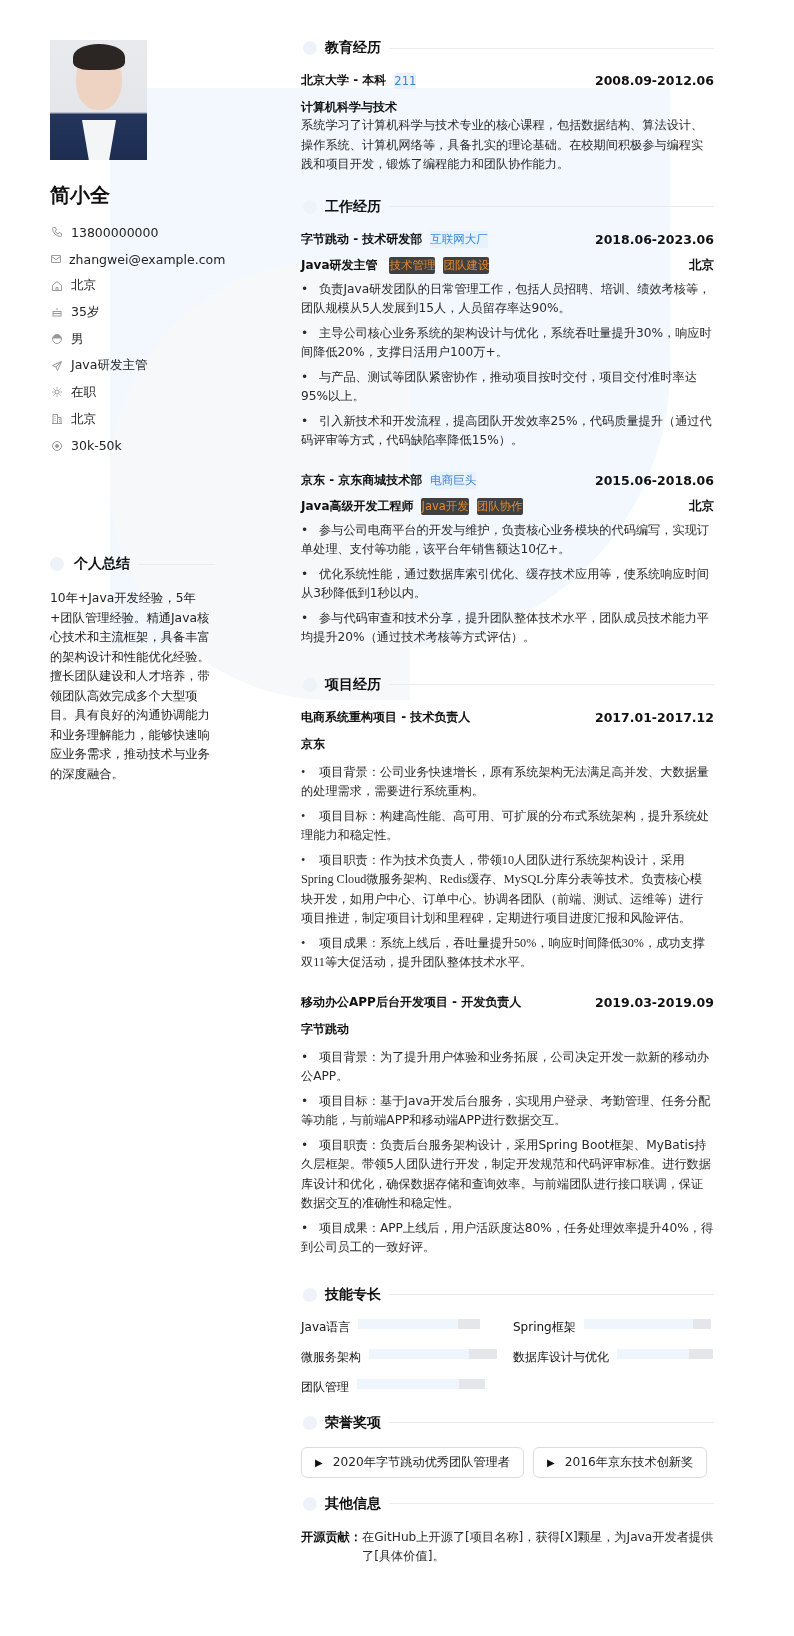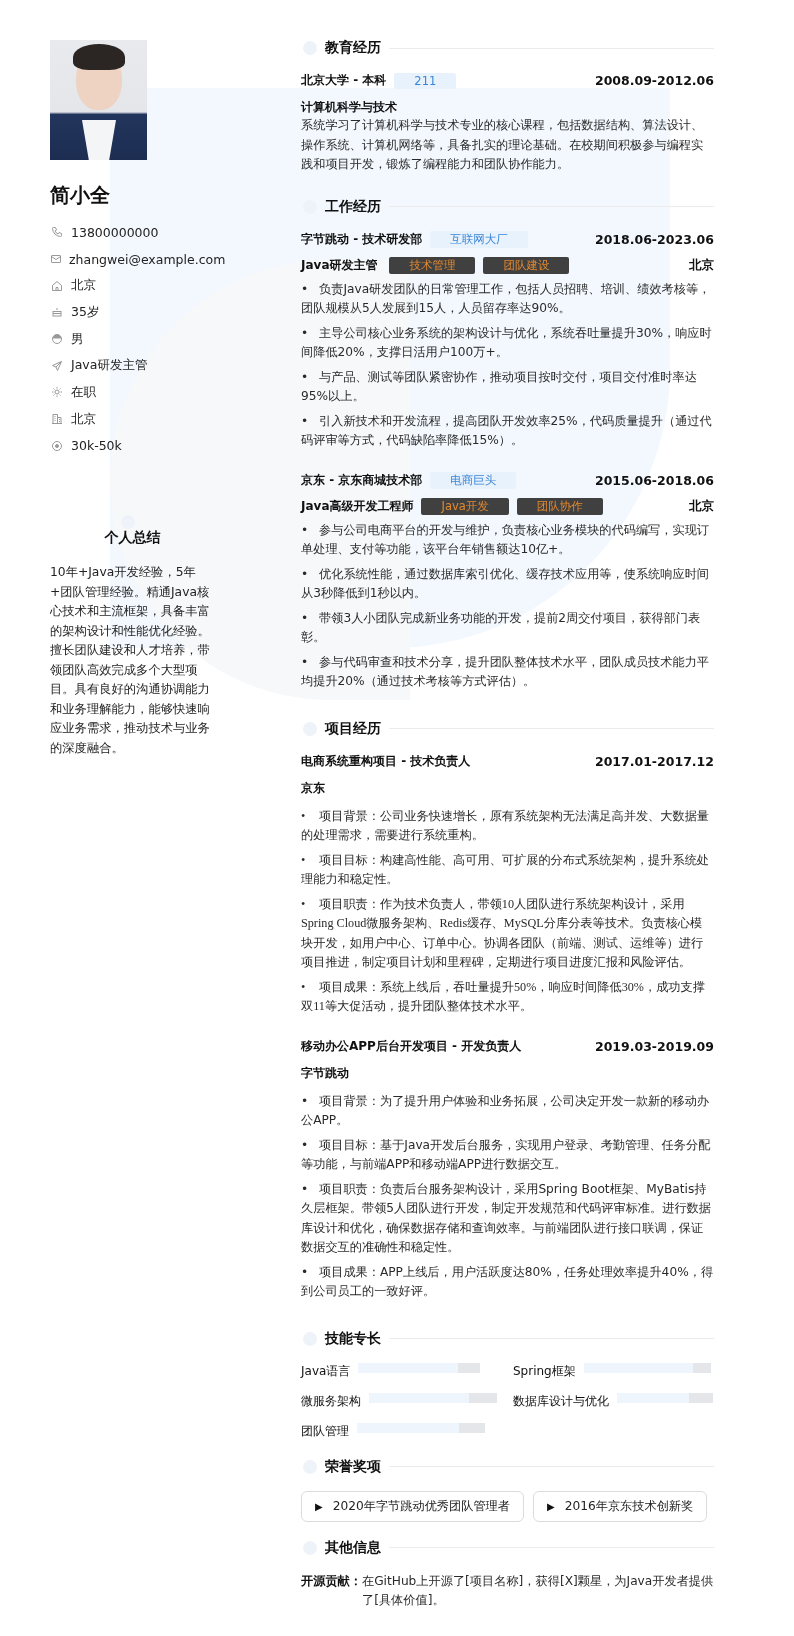--- a/index.html
+++ b/index.html
@@ -43,34 +43,34 @@
     background: #2b2523; border-radius: 50% 50% 30% 30%;
   }
   .photo .collar {
     position: absolute; left: 32px; top: 80px; width: 34px; height: 40px;
     background: #f4f5f7; clip-path: polygon(0 0, 100% 0, 80% 100%, 20% 100%);
   }
   .name { font-size: 20px; font-weight: bold; margin-top: 22px; margin-bottom: 10px; color: #111; }
   .info-list { list-style: none; }
   .info-item { display: flex; align-items: center; height: 26.7px; font-size: 12.5px; color: #222; }
   .info-item .ic { width: 14px; height: 14px; margin-right: 7px; color: #9a9a9a; display: inline-flex; align-items: center; justify-content: center; }
-  .summary-title { display: flex; align-items: center; margin-top: 56px; margin-bottom: 16px; flex-direction: column; }
+  .summary-title { display: flex; align-items: center; margin-top: 96px; margin-bottom: 16px; }
   .sec-dot { width: 14px; height: 14px; border-radius: 50%; background: #eef3f9; margin-right: 10px; }
   .sec-label { font-size: 14px; font-weight: bold; color: #111; white-space: nowrap; }
   .sec-line { flex: 1; height: 1px; background: #ececec; margin-left: 8px; }
   .summary-text { font-size: 12.3px; line-height: 19.5px; width: 162px; color: #222; }
 
   .main { width: 413px; margin-left: 86px; padding-top: 38px; }
   .section { margin-bottom: 0; }
   .sec-head { display: flex; align-items: center; height: 20px; margin-bottom: 14px; }
   .sec-head .sec-dot { margin-right: 8px; margin-left: 2px; }
   .row { display: flex; justify-content: space-between; align-items: center; }
   .entry-title { font-size: 12px; font-weight: bold; color: #111; display: flex; align-items: center; }
   .entry-date { font-size: 12.5px; font-weight: bold; color: #111; }
-  .tag { font-size: 11.5px; padding: 1px 20px; margin-left: 8px; border-radius: 2px; font-weight: normal; }
+  .tag { font-size: 11.5px; padding: 1px 0; margin-left: 8px; border-radius: 2px; font-weight: normal; }
   .tag-blue { color: #3a86d6; background: #e8f2fd; }
   .tag-orange { color: #e3892f; background: #404040; }
   .sub { font-size: 12px; font-weight: bold; color: #111; margin-top: 10px; }
   .desc { font-size: 12.2px; line-height: 19.5px; color: #2a2a2a; margin-top: 0; }
   .bullets { list-style: none; margin-top: 6px; }
   .bullets li { font-size: 12.2px; line-height: 19.5px; color: #2a2a2a; margin-bottom: 5px; }
   .bullets li .dot { display: inline-block; width: 18px; }
   .gap-s { height: 16px; }
   .gap-m { height: 22px; }
   .skills { display: grid; grid-template-columns: 212px 200px; row-gap: 12px; margin-top: 2px; }
@@ -256,21 +256,20 @@
           <div class="entry-title">
             <span>Java高级开发工程师</span>
             <span class="tag tag-orange">Java开发</span>
             <span class="tag tag-orange">团队协作</span>
           </div>
           <span class="entry-date">北京</span>
         </div>
         <ul class="bullets">
           <li><span class="dot">•</span><span>参与公司电商平台的开发与维护，负责核心业务模块的代码编写，实现订单处理、支付等功能，该平台年销售额达10亿+。</span></li>
           <li><span class="dot">•</span><span>优化系统性能，通过数据库索引优化、缓存技术应用等，使系统响应时间从3秒降低到1秒以内。</span></li>
-          <li><span class="dot">•</span><span>带领3人小团队完成新业务功能的开发，提前2周交付项目，获得部门表彰。</span></li>
           <li><span class="dot">•</span><span>参与代码审查和技术分享，提升团队整体技术水平，团队成员技术能力平均提升20%（通过技术考核等方式评估）。</span></li>
         </ul>
       </div>
     </section>
 
     <div class="gap-m"></div>
 
     <section class="section">
       <div class="sec-head">
         <span class="sec-dot"></span>

